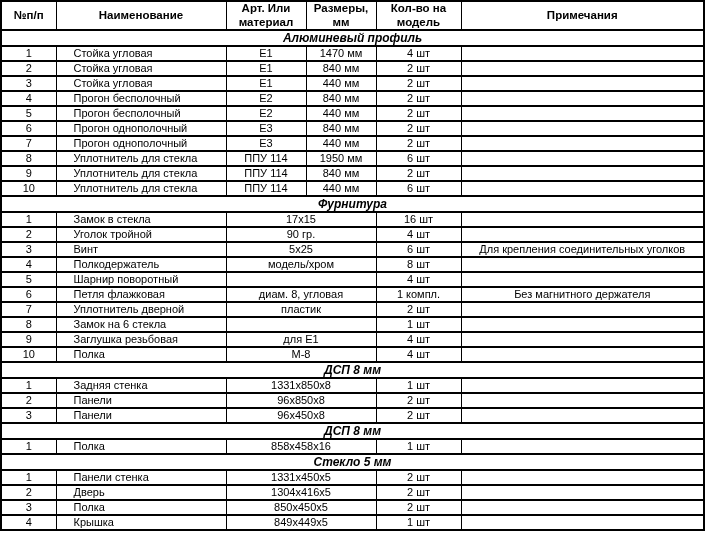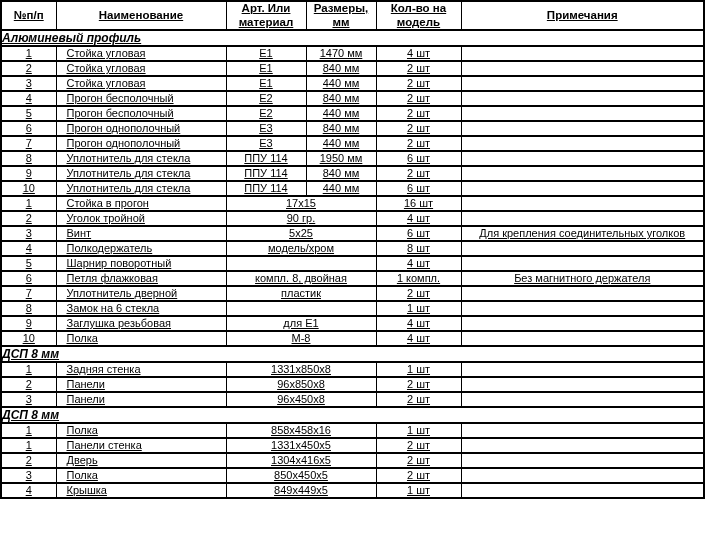--- a/index.html
+++ b/index.html
@@ -6,21 +6,20 @@
     margin: 0;
     padding: 0;
     background: #ffffff;
   }
   .page {
     width: 705px;
     height: 536px;
     overflow: hidden;
     background: #ffffff;
     box-sizing: border-box;
-    text-decoration: underline;
   }
   table.parts {
     border-collapse: collapse;
     table-layout: fixed;
     width: 703px;
     border: 2px solid #000000;
   }
   th, td {
     border: 1px solid #000000;
     border-top-width: 2px;
@@ -43,25 +42,25 @@
     font: 11px/13px "Liberation Sans", sans-serif;
     height: 13px;
     white-space: nowrap;
     background: #ffffff;
   }
   td.c-num, td.c-art, td.c-size, td.c-qty, td.c-note {
     text-align: center;
   }
   td.c-name {
     text-align: left;
-    padding-left: 10px;
+    padding-left: 17px;
   }
   td.section-title {
     font: bold italic 12px/14px "Liberation Sans", sans-serif;
-    text-align: left;
+    text-align: center;
     height: 14px;
   }
 </style>
 </head>
 <body>
 
 <div class="page">
   <table class="parts">
     <colgroup>
       <col style="width:55px">
@@ -159,22 +158,25 @@
         </tr>
         <tr>
           <td class="c-num">10</td>
           <td class="c-name">Уплотнитель для стекла</td>
           <td class="c-art">ППУ 114</td>
           <td class="c-size">440 мм</td>
           <td class="c-qty">6 шт</td>
           <td class="c-note"></td>
         </tr>
         <tr>
-          <td class="c-num">1</td>
-          <td class="c-name">Стойка в прогон</td>
+          <td class="section-title" colspan="6">Фурнитура</td>
+        </tr>
+        <tr>
+          <td class="c-num">1</td>
+          <td class="c-name">Замок в стекла</td>
           <td class="c-art" colspan="2">17х15</td>
           <td class="c-qty">16 шт</td>
           <td class="c-note"></td>
         </tr>
         <tr>
           <td class="c-num">2</td>
           <td class="c-name">Уголок тройной</td>
           <td class="c-art" colspan="2">90 гр.</td>
           <td class="c-qty">4 шт</td>
           <td class="c-note"></td>
@@ -196,21 +198,21 @@
         <tr>
           <td class="c-num">5</td>
           <td class="c-name">Шарнир поворотный</td>
           <td class="c-art" colspan="2"></td>
           <td class="c-qty">4 шт</td>
           <td class="c-note"></td>
         </tr>
         <tr>
           <td class="c-num">6</td>
           <td class="c-name">Петля флажковая</td>
-          <td class="c-art" colspan="2">компл. 8, двойная</td>
+          <td class="c-art" colspan="2">диам. 8, угловая</td>
           <td class="c-qty">1 компл.</td>
           <td class="c-note">Без магнитного держателя</td>
         </tr>
         <tr>
           <td class="c-num">7</td>
           <td class="c-name">Уплотнитель дверной</td>
           <td class="c-art" colspan="2">пластик</td>
           <td class="c-qty">2 шт</td>
           <td class="c-note"></td>
         </tr>
@@ -261,20 +263,23 @@
         </tr>
         <tr>
           <td class="section-title" colspan="6">ДСП 8 мм</td>
         </tr>
         <tr>
           <td class="c-num">1</td>
           <td class="c-name">Полка</td>
           <td class="c-art" colspan="2">858х458х16</td>
           <td class="c-qty">1 шт</td>
           <td class="c-note"></td>
+        </tr>
+        <tr>
+          <td class="section-title" colspan="6">Стекло 5 мм</td>
         </tr>
         <tr>
           <td class="c-num">1</td>
           <td class="c-name">Панели стенка</td>
           <td class="c-art" colspan="2">1331х450х5</td>
           <td class="c-qty">2 шт</td>
           <td class="c-note"></td>
         </tr>
         <tr>
           <td class="c-num">2</td>

